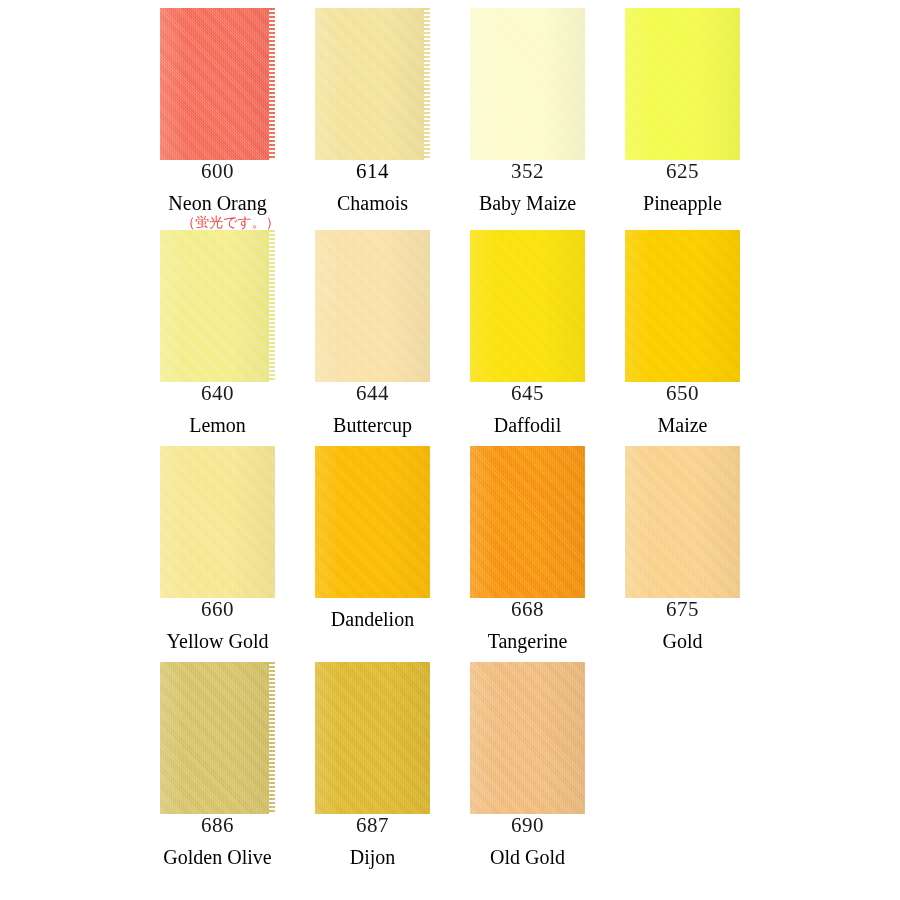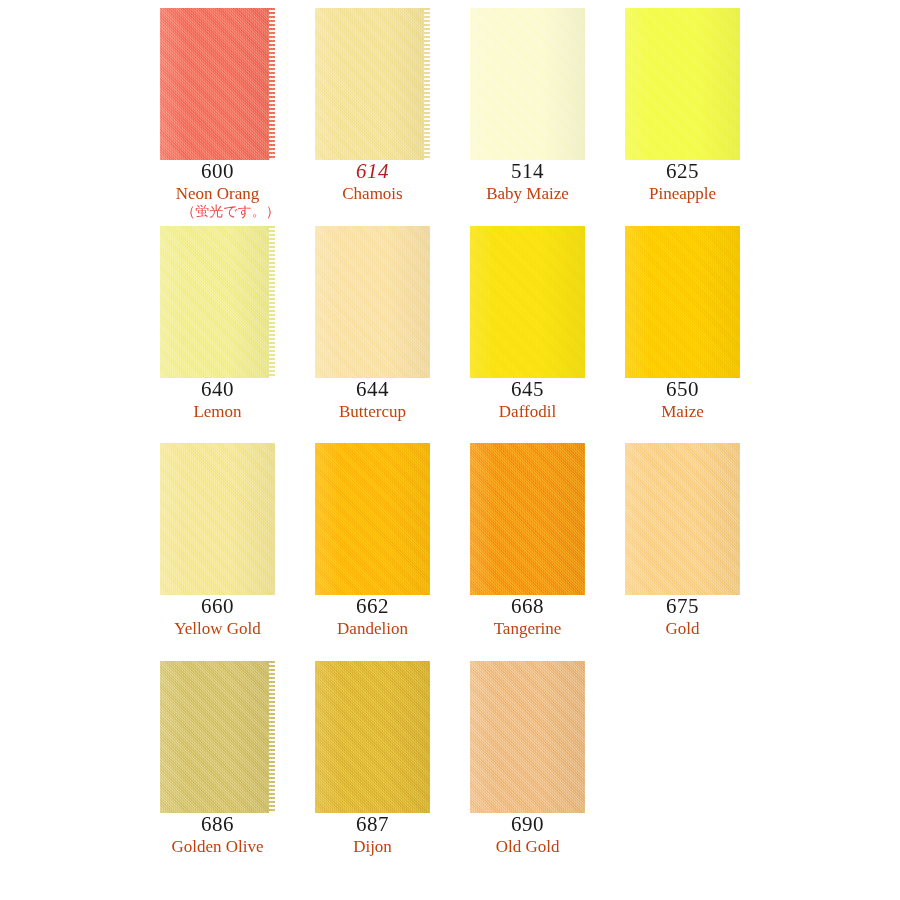--- a/index.html
+++ b/index.html
@@ -100,27 +100,27 @@
     line-height: 1.05;
   }
 
   .code {
     display: block;
     font-size: 21px;
     color: #1a1a1a;
     letter-spacing: 0.5px;
     margin-top: 0;
   }
-  .code.muted { color: #b91c1c; font-style: italic; }
+  .code.muted { color: #000000; }
 
   .cname {
     display: block;
-    font-size: 17px;
-    color: #c2410c;
-    margin-top: 3px;
+    font-size: 20px;
+    color: #000000;
+    margin-top: 11px;
     white-space: nowrap;
   }
 
   .note {
     display: block;
     font-size: 14px;
     color: #ef4444;
     margin-top: 1px;
     margin-left: 26px;
     white-space: nowrap;
@@ -144,21 +144,21 @@
       <div class="swatch-cell">
         <div class="chip frayed" style="background-color: rgb(242, 225, 149);"></div>
         <div class="labels">
           <span class="code muted">614</span>
           <span class="cname">Chamois</span>
         </div>
       </div>
       <div class="swatch-cell">
         <div class="chip" style="background-color: rgb(252, 250, 200);"></div>
         <div class="labels">
-          <span class="code">514</span>
+          <span class="code">352</span>
           <span class="cname">Baby Maize</span>
         </div>
       </div>
       <div class="swatch-cell">
         <div class="chip" style="background-color: rgb(242, 250, 74);"></div>
         <div class="labels">
           <span class="code">625</span>
           <span class="cname">Pineapple</span>
         </div>
       </div>
@@ -193,21 +193,20 @@
       <div class="swatch-cell">
         <div class="chip" style="background-color: rgb(245, 229, 138);"></div>
         <div class="labels">
           <span class="code">660</span>
           <span class="cname">Yellow Gold</span>
         </div>
       </div>
       <div class="swatch-cell">
         <div class="chip" style="background-color: rgb(251, 182, 10);"></div>
         <div class="labels">
-          <span class="code">662</span>
           <span class="cname">Dandelion</span>
         </div>
       </div>
       <div class="swatch-cell">
         <div class="chip" style="background-color: rgb(247, 142, 24);"></div>
         <div class="labels">
           <span class="code">668</span>
           <span class="cname">Tangerine</span>
         </div>
       </div>

